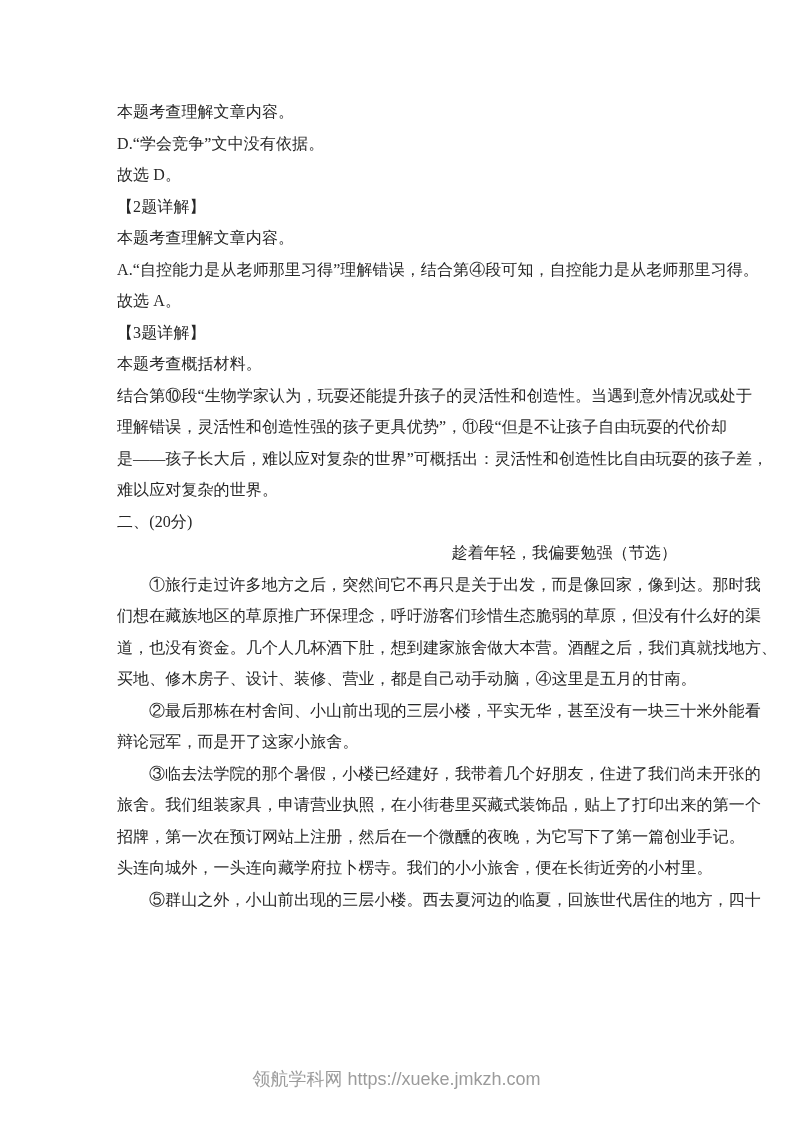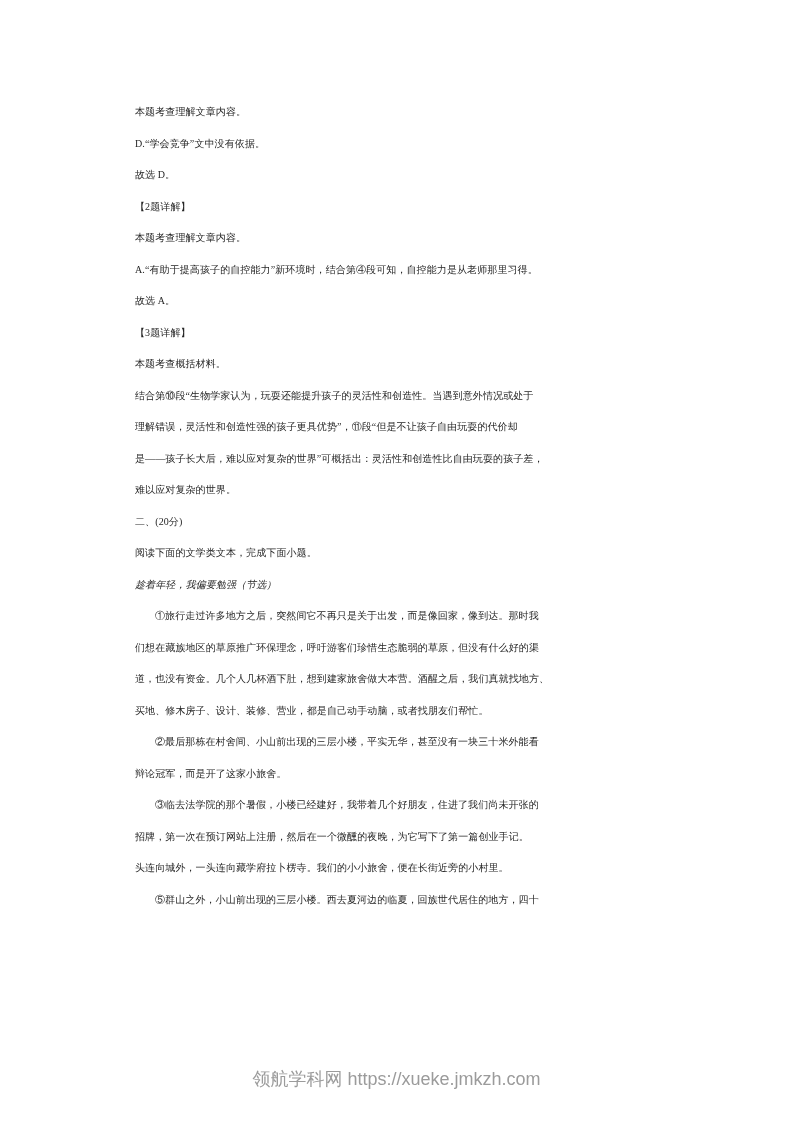--- a/index.html
+++ b/index.html
@@ -11,34 +11,34 @@
   }
   .page {
     position: relative;
     width: 793px;
     height: 1122px;
     background: #ffffff;
     overflow: hidden;
   }
   .doc-body {
     position: absolute;
-    left: 135px;
+    left: 117px;
     top: 96px;
     width: 560px;
-    font-size: 10px;
+    font-size: 16px;
     line-height: 31.5px;
     color: #262626;
     letter-spacing: 0.1px;
   }
   .doc-line {
     white-space: nowrap;
     text-align: left;
   }
   .line-indent { text-indent: 2em; }
-  .line-center { text-align: left; font-style: italic; }
+  .line-center { text-align: right; }
   .watermark {
     position: absolute;
     left: 0;
     top: 1064px;
     width: 100%;
     text-align: center;
     font-family: "Liberation Sans", "DejaVu Sans", sans-serif;
     font-size: 18px;
     line-height: 30px;
     color: #9b9b9b;
@@ -47,38 +47,38 @@
 </head>
 <body>
 
 <div class="page">
   <div class="doc-body" id="doc-lines" style="color: rgb(38, 38, 38);">
       <div class="doc-line">本题考查理解文章内容。</div>
       <div class="doc-line">D.“学会竞争”文中没有依据。</div>
       <div class="doc-line">故选 D。</div>
       <div class="doc-line">【2题详解】</div>
       <div class="doc-line">本题考查理解文章内容。</div>
-      <div class="doc-line">A.“有助于提高孩子的自控能力”新环境时，结合第④段可知，自控能力是从老师那里习得。</div>
+      <div class="doc-line">A.“自控能力是从老师那里习得”理解错误，结合第④段可知，自控能力是从老师那里习得。</div>
       <div class="doc-line">故选 A。</div>
       <div class="doc-line">【3题详解】</div>
       <div class="doc-line">本题考查概括材料。</div>
       <div class="doc-line">结合第⑩段“生物学家认为，玩耍还能提升孩子的灵活性和创造性。当遇到意外情况或处于</div>
       <div class="doc-line">理解错误，灵活性和创造性强的孩子更具优势”，⑪段“但是不让孩子自由玩耍的代价却</div>
       <div class="doc-line">是——孩子长大后，难以应对复杂的世界”可概括出：灵活性和创造性比自由玩耍的孩子差，</div>
       <div class="doc-line">难以应对复杂的世界。</div>
       <div class="doc-line">二、(20分)</div>
-      <div class="doc-line">阅读下面的文学类文本，完成下面小题。</div>
       <div class="doc-line line-center">趁着年轻，我偏要勉强（节选）</div>
       <div class="doc-line line-indent">①旅行走过许多地方之后，突然间它不再只是关于出发，而是像回家，像到达。那时我</div>
       <div class="doc-line">们想在藏族地区的草原推广环保理念，呼吁游客们珍惜生态脆弱的草原，但没有什么好的渠</div>
       <div class="doc-line">道，也没有资金。几个人几杯酒下肚，想到建家旅舍做大本营。酒醒之后，我们真就找地方、</div>
-      <div class="doc-line">买地、修木房子、设计、装修、营业，都是自己动手动脑，或者找朋友们帮忙。</div>
+      <div class="doc-line">买地、修木房子、设计、装修、营业，都是自己动手动脑，④这里是五月的甘南。</div>
       <div class="doc-line line-indent">②最后那栋在村舍间、小山前出现的三层小楼，平实无华，甚至没有一块三十米外能看</div>
       <div class="doc-line">辩论冠军，而是开了这家小旅舍。</div>
       <div class="doc-line line-indent">③临去法学院的那个暑假，小楼已经建好，我带着几个好朋友，住进了我们尚未开张的</div>
+      <div class="doc-line">旅舍。我们组装家具，申请营业执照，在小街巷里买藏式装饰品，贴上了打印出来的第一个</div>
       <div class="doc-line">招牌，第一次在预订网站上注册，然后在一个微醺的夜晚，为它写下了第一篇创业手记。</div>
       <div class="doc-line">头连向城外，一头连向藏学府拉卜楞寺。我们的小小旅舍，便在长街近旁的小村里。</div>
       <div class="doc-line line-indent">⑤群山之外，小山前出现的三层小楼。西去夏河边的临夏，回族世代居住的地方，四十</div>
     </div>
   <div class="watermark">
     <span style="color: rgb(155, 155, 155);">领航学科网 https://xueke.jmkzh.com</span>
   </div>
 </div>
 
 </body></html>

